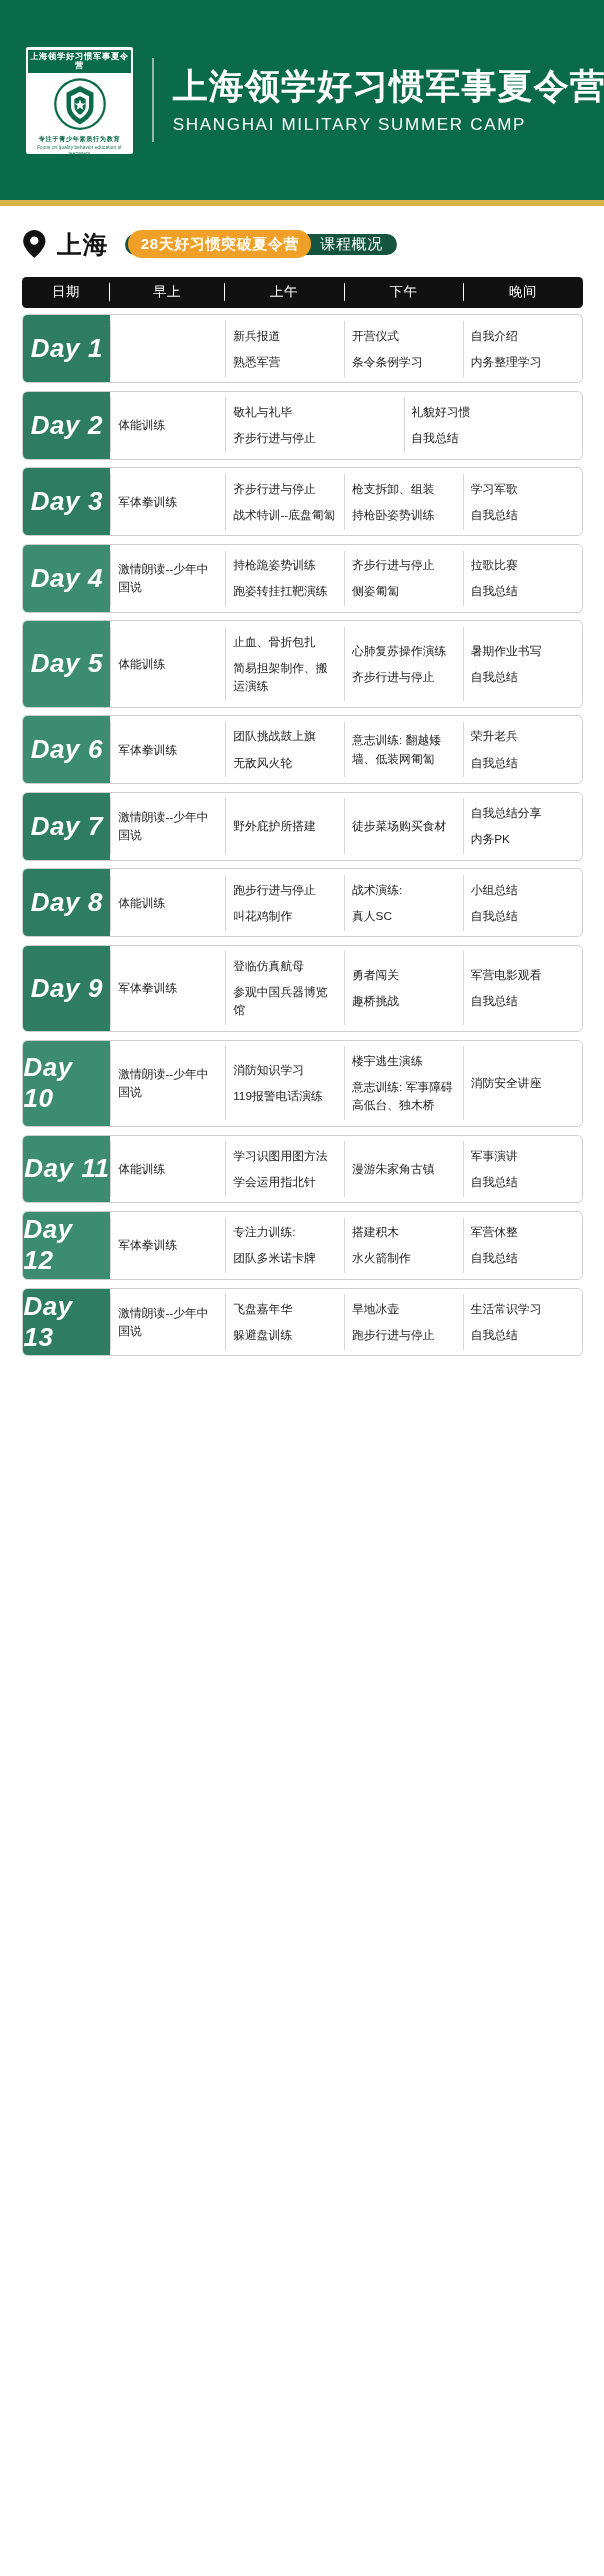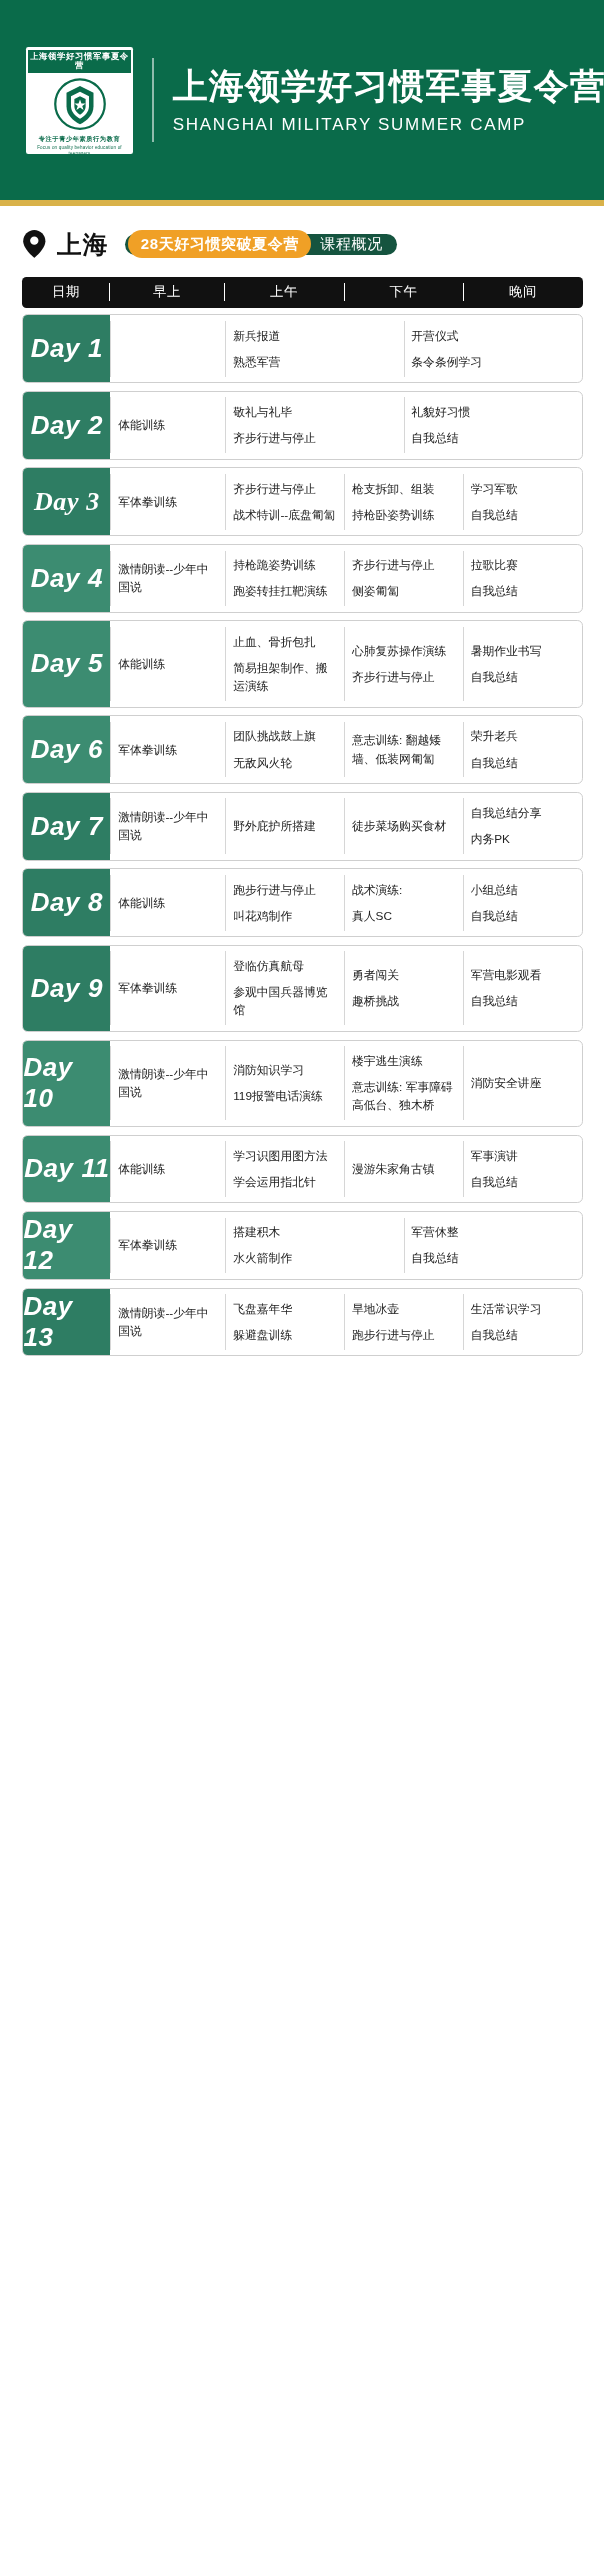--- a/index.html
+++ b/index.html
@@ -270,37 +270,41 @@
         <div class="cell-day" style="background: rgb(46, 125, 99);">Day 1</div>
         <div class="cell cell-mor"></div>
         <div class="cell cell-am">
           <p>新兵报道</p>
           <p>熟悉军营</p>
         </div>
         <div class="cell cell-pm">
           <p>开营仪式</p>
           <p>条令条例学习</p>
         </div>
+        <div class="cell cell-eve">
+          <p>自我介绍</p>
+          <p>内务整理学习</p>
+        </div>
       </div>
       <div class="row">
         <div class="cell-day" style="background: rgb(46, 125, 99);">Day 2</div>
         <div class="cell cell-mor">
           <p>体能训练</p>
         </div>
         <div class="cell cell-pm">
           <p>敬礼与礼毕</p>
           <p>齐步行进与停止</p>
         </div>
         <div class="cell cell-eve">
           <p>礼貌好习惯</p>
           <p>自我总结</p>
         </div>
       </div>
       <div class="row">
-        <div class="cell-day" style="background: rgb(46, 125, 99); font-family: Liberation Serif, serif;">Day 3</div>
+        <div class="cell-day" style="background: rgb(46, 125, 99);">Day 3</div>
         <div class="cell cell-mor">
           <p>军体拳训练</p>
         </div>
         <div class="cell cell-am">
           <p>齐步行进与停止</p>
           <p>战术特训--底盘匍匐</p>
         </div>
         <div class="cell cell-pm">
           <p>枪支拆卸、组装</p>
           <p>持枪卧姿势训练</p>
@@ -447,20 +451,24 @@
         <div class="cell cell-eve">
           <p>军事演讲</p>
           <p>自我总结</p>
         </div>
       </div>
       <div class="row">
         <div class="cell-day" style="background: rgb(60, 140, 113);">Day 12</div>
         <div class="cell cell-mor">
           <p>军体拳训练</p>
         </div>
+        <div class="cell cell-am">
+          <p>专注力训练:</p>
+          <p>团队多米诺卡牌</p>
+        </div>
         <div class="cell cell-pm">
           <p>搭建积木</p>
           <p>水火箭制作</p>
         </div>
         <div class="cell cell-eve">
           <p>军营休整</p>
           <p>自我总结</p>
         </div>
       </div>
       <div class="row">

